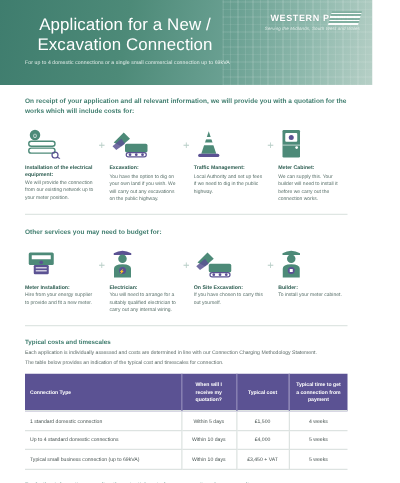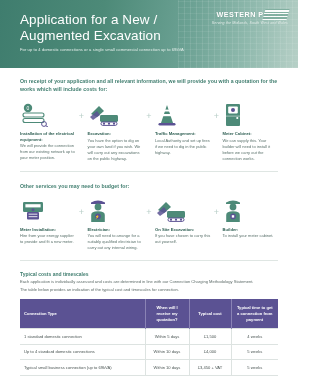--- a/index.html
+++ b/index.html
@@ -18,21 +18,21 @@
   }
   .header:after{
     content:"";position:absolute;right:0;top:0;width:120px;height:68px;
     background:
       repeating-linear-gradient(90deg,rgba(255,255,255,.10) 0 1px,transparent 1px 6px),
       repeating-linear-gradient(0deg,rgba(255,255,255,.07) 0 1px,transparent 1px 6px);
     pointer-events:none;
   }
   .title{
     position:absolute;left:20px;top:12px;width:160px;
-    color:#fff;font-size:13.5px;line-height:1.22;font-weight:400;letter-spacing:.1px;
+    color:#fff;font-size:13.5px;line-height:1.22;font-weight:400;letter-spacing:.1px;text-align:center;
   }
   .subtitle{
     position:absolute;left:20px;top:47px;width:200px;
     color:#e6f0ec;font-size:4.1px;line-height:1.45;letter-spacing:.08px;
   }
   .logo{position:absolute;right:10px;top:11px;width:88px;text-align:right;z-index:3;}
   .logo-l1,.logo-l2{
     color:#fff;font-weight:bold;letter-spacing:.5px;font-size:7.2px;line-height:8.2px;
     text-shadow:0 0 1px rgba(0,0,0,.18);
   }
@@ -90,21 +90,21 @@
   svg{display:block;}
 </style>
 </head>
 <body>
 
 <div class="page">
 
   <div class="header">
     <div class="title">
       <div>Application for a New /</div>
-      <div>Augmented Excavation</div>
+      <div>Excavation Connection</div>
     </div>
     <div class="subtitle">For up to 4 domestic connections or a single small commercial connection up to 69kVA</div>
     <div class="logo">
       <div class="logo-flag"></div>
       <div class="logo-l1">WESTERN POWER</div>
       <div class="logo-tag">Serving the Midlands, South West and Wales</div>
     </div>
   </div>
 
   <div class="body">

